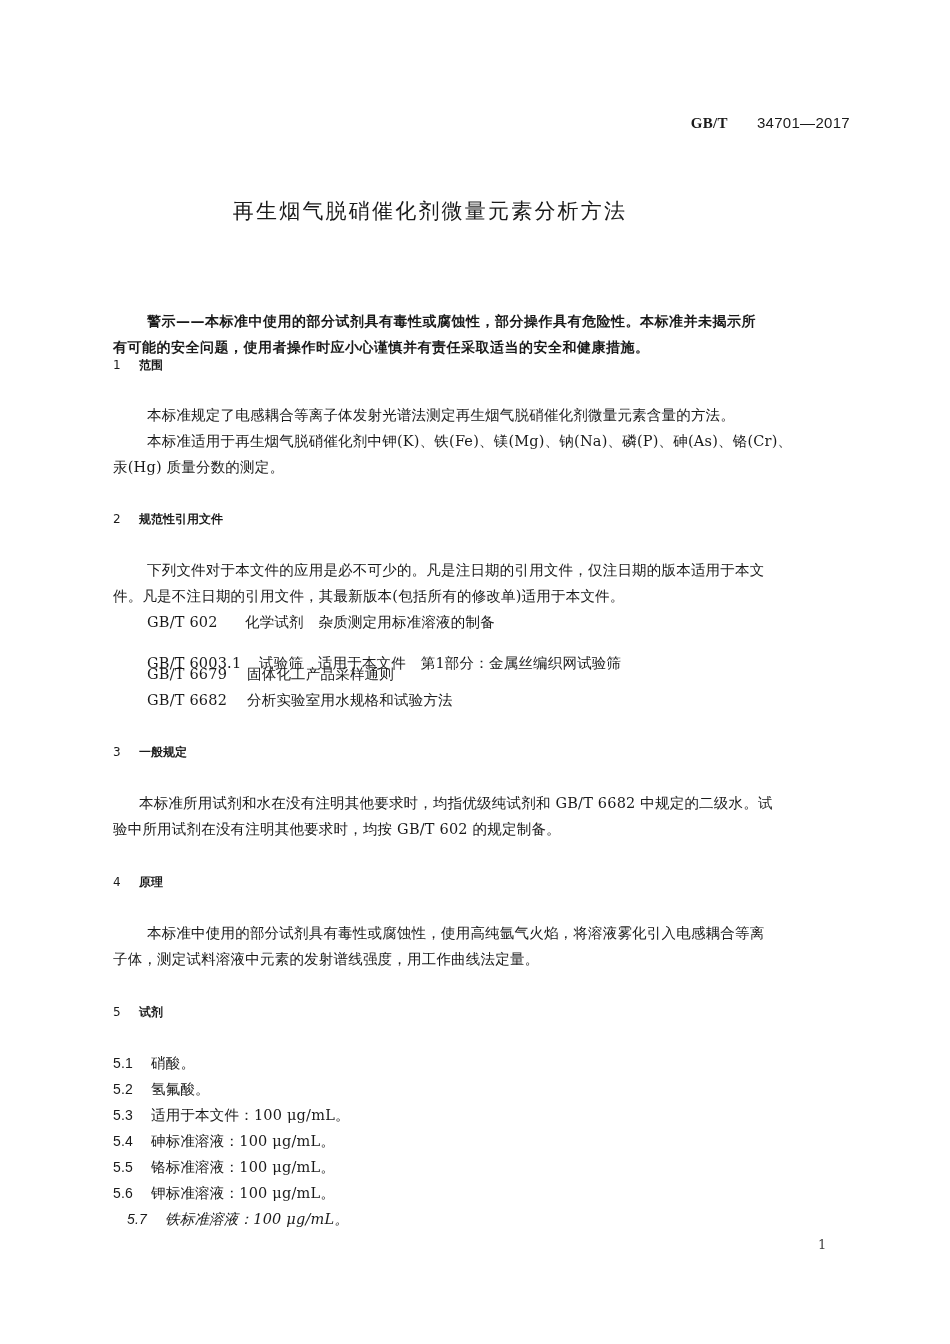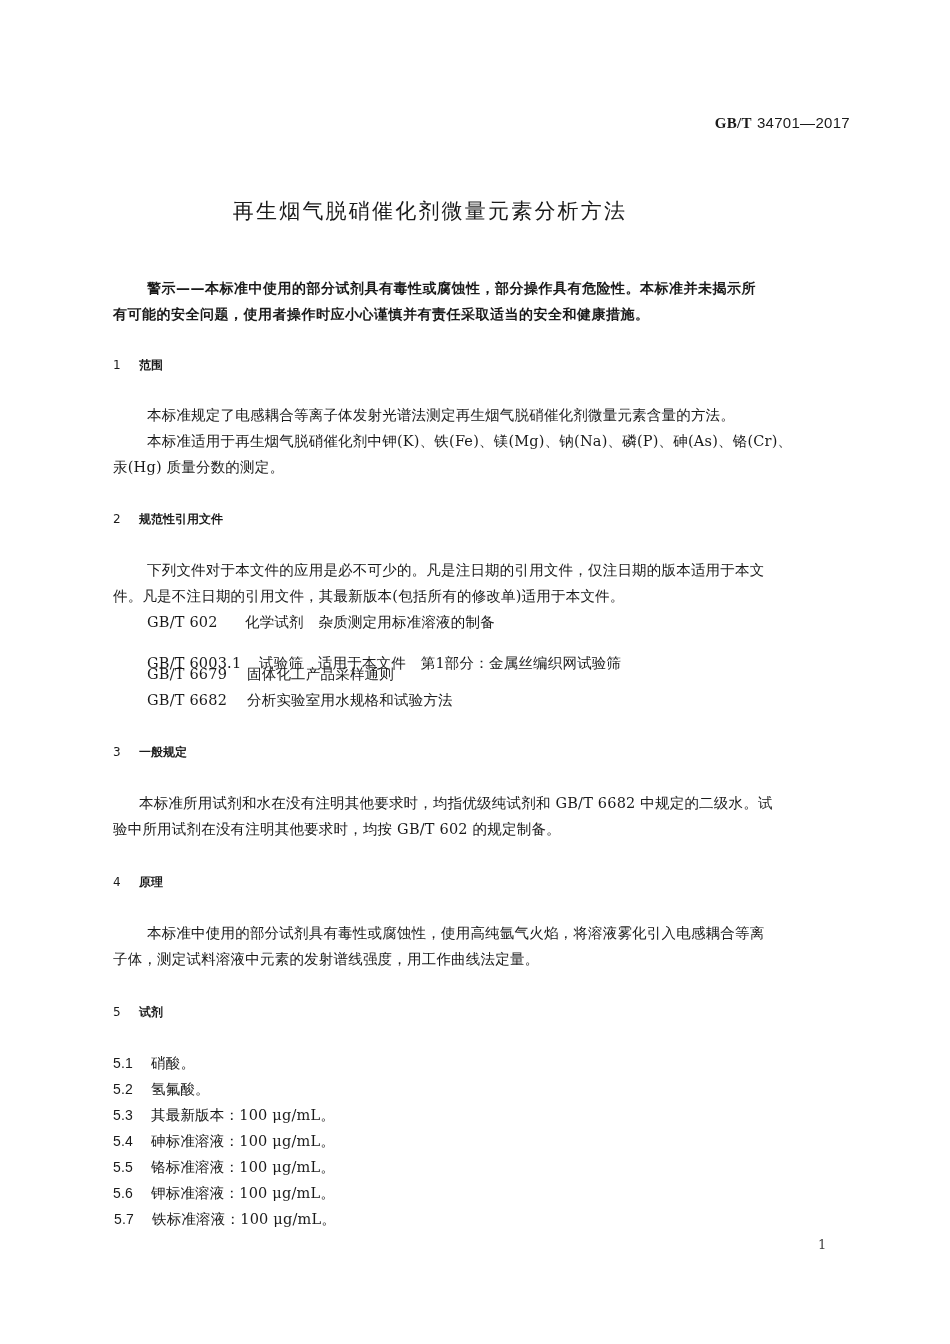--- a/index.html
+++ b/index.html
@@ -21,20 +21,21 @@
     top: 114px;
     font-size: 15px;
     letter-spacing: 0.3px;
   }
   .std-code .gb {
     font-family: "Liberation Serif", "DejaVu Serif", serif;
     font-weight: bold;
   }
   .std-code .num {
     font-family: "Liberation Sans", "DejaVu Sans", sans-serif;
+    margin-left: 24px;
   }
   .doc-title {
     left: 0;
     width: 860px;
     top: 197px;
     text-align: center;
     font-family: "DejaVu Sans", "Liberation Sans", sans-serif;
     font-size: 21px;
     letter-spacing: 2.2px;
   }
@@ -46,20 +47,21 @@
   .heading .hnum {
     display: inline-block;
     width: 26px;
     font-weight: normal;
   }
   .warn {
     font-family: "DejaVu Sans", "Liberation Sans", sans-serif;
     font-weight: bold;
     font-size: 14px;
     letter-spacing: 0.5px;
+    margin-top: 33px;
   }
   .body-text {
     font-size: 14.5px;
     letter-spacing: 0.2px;
   }
   .ref-code {
     display: inline-block;
   }
   .sub-num {
     display: inline-block;
@@ -129,28 +131,28 @@
   <span class="hnum">5</span><span>试剂</span>
 </div>
 
 <div class="abs body-text" style="left:113px; top:1054px;">
   <span class="sub-num">5.1</span><span>硝酸。</span>
 </div>
 <div class="abs body-text" style="left:113px; top:1080px;">
   <span class="sub-num">5.2</span><span>氢氟酸。</span>
 </div>
 <div class="abs body-text" style="left:113px; top:1106px;">
-  <span class="sub-num">5.3</span><span>其最新版本：100 μg/mL。</span>
+  <span class="sub-num">5.3</span><span>适用于本文件：100 μg/mL。</span>
 </div>
 <div class="abs body-text" style="left:113px; top:1132px;">
   <span class="sub-num">5.4</span><span>砷标准溶液：100 μg/mL。</span>
 </div>
 <div class="abs body-text" style="left:113px; top:1158px;">
   <span class="sub-num">5.5</span><span>铬标准溶液：100 μg/mL。</span>
 </div>
 <div class="abs body-text" style="left:113px; top:1184px;">
   <span class="sub-num">5.6</span><span>钾标准溶液：100 μg/mL。</span>
 </div>
-<div class="abs body-text" style="left:114px; top:1210px;">
+<div class="abs body-text" style="left:127px; top:1210px;font-style:italic;">
   <span class="sub-num">5.7</span><span>铁标准溶液：100 μg/mL。</span>
 </div>
 
 <div class="abs page-num">1</div>
 
 </body></html>

